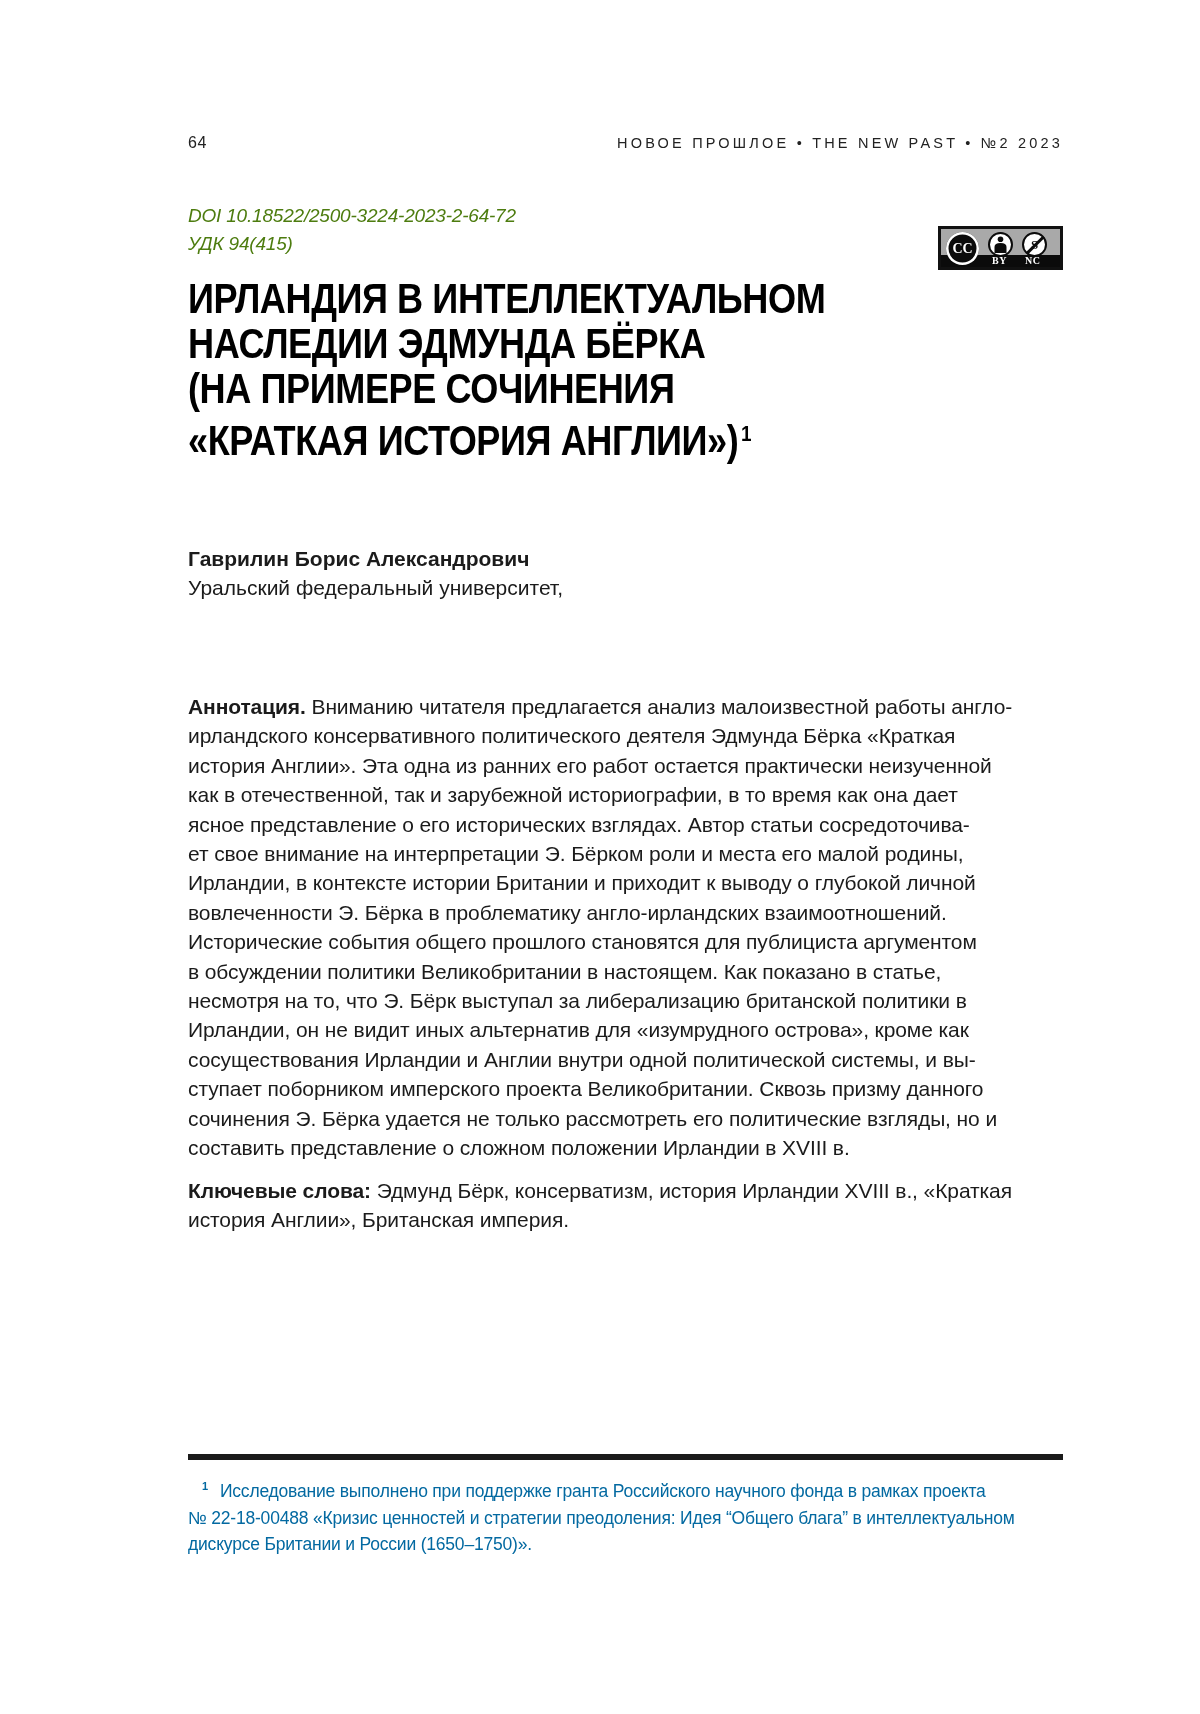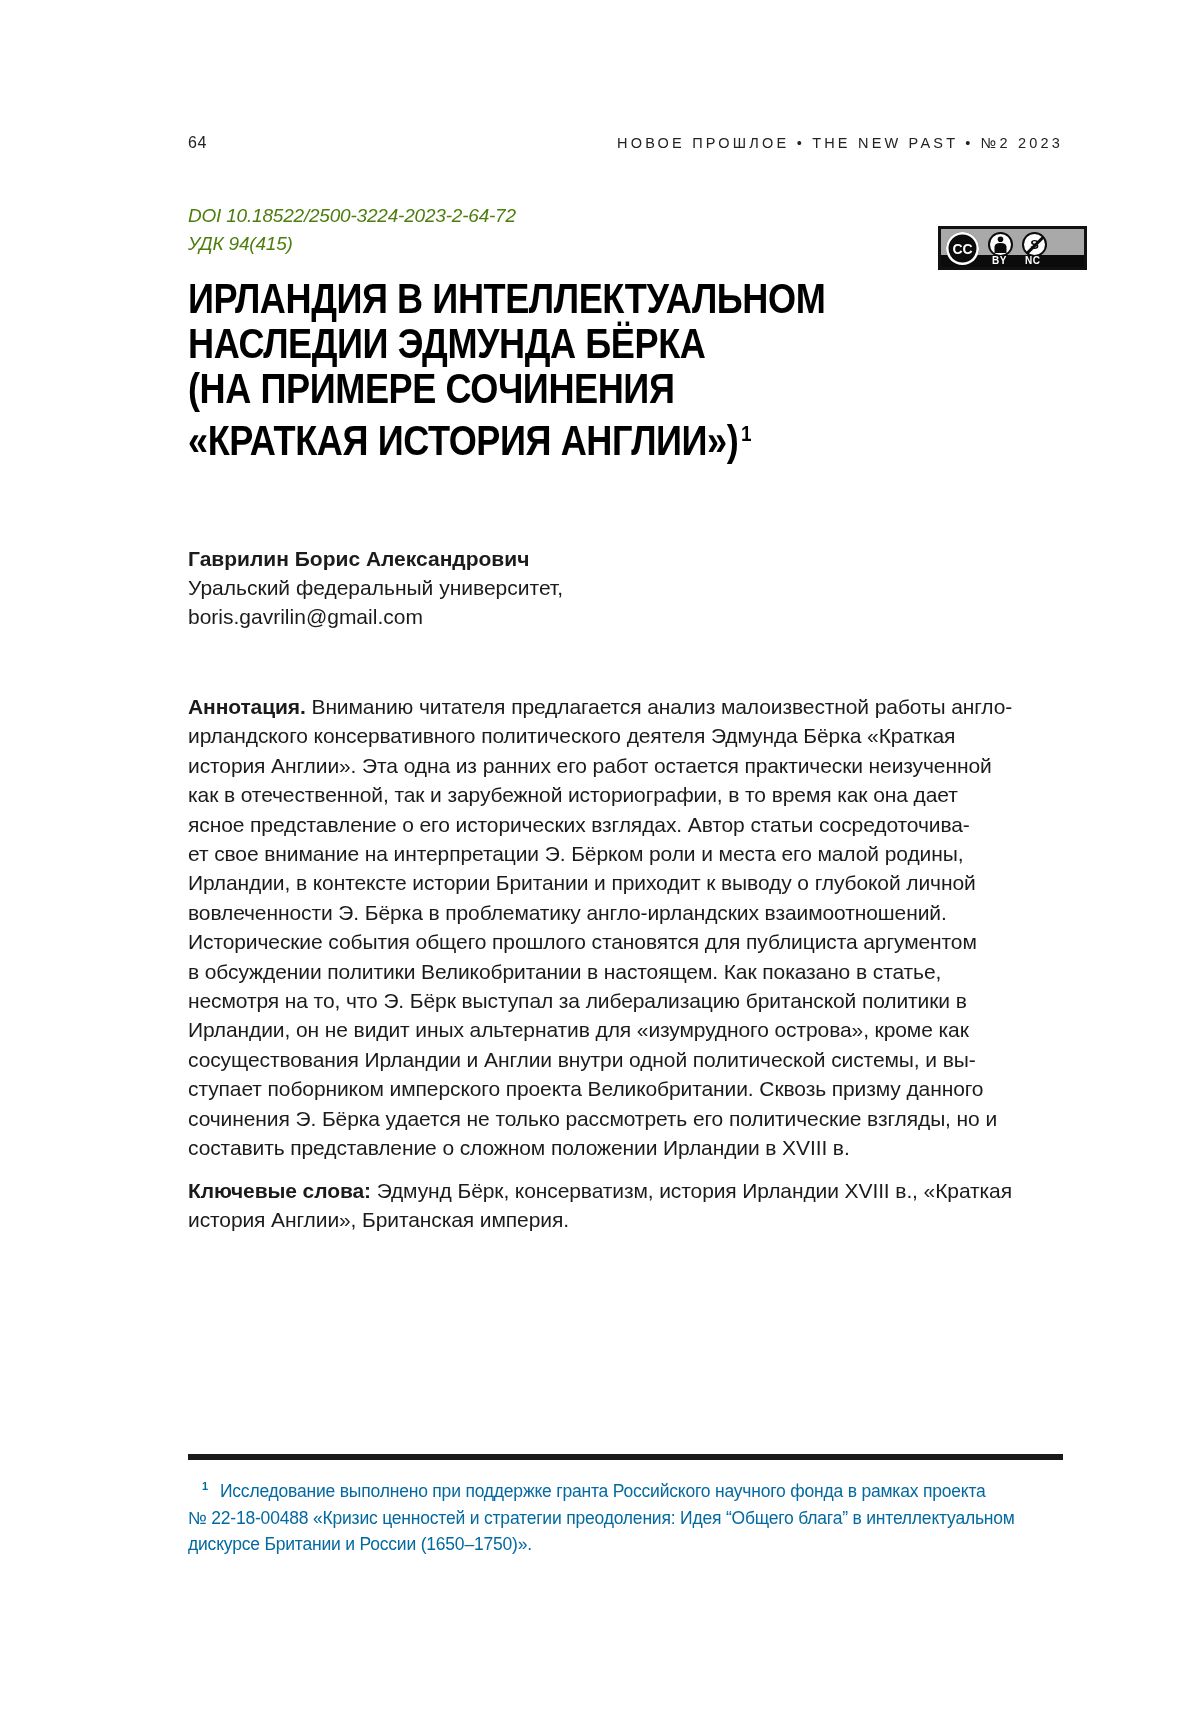--- a/index.html
+++ b/index.html
@@ -26,22 +26,22 @@
   
   .doi-block {
     position: absolute; top: 202px; left: 188px;
     font-style: italic; font-size: 19px; line-height: 28px;
     color: #4d7c0f; letter-spacing: -0.2px;
   }
 
   
   .cc-badge {
     position: absolute; top: 226px; left: 938px;
-    width: 149px; height: 44px;
-    background: #a9a9a9; border: 3px solid #111;
+    width: 125px; height: 44px;
+    background: #a9a9a9; border: 3px solid #111; font-family: Liberation Serif, serif;
   }
   .cc-strip {
     position: absolute; left: 0; right: 0; bottom: 0; height: 12px;
     background: #0b0b0b;
   }
   .cc-circle {
     position: absolute; border-radius: 50%;
     display: flex; align-items: center; justify-content: center;
   }
   .cc-cc {
@@ -149,21 +149,20 @@
 </div>
 
 <h1 class="article-title"><span>ИРЛАНДИЯ В ИНТЕЛЛЕКТУАЛЬНОМ
 НАСЛЕДИИ ЭДМУНДА БЁРКА
 (НА ПРИМЕРЕ СОЧИНЕНИЯ
 «КРАТКАЯ ИСТОРИЯ АНГЛИИ»)</span><sup>1</sup></h1>
 
 <div class="author-block">
   <div class="author-name">Гаврилин Борис Александрович</div>
   <div>Уральский федеральный университет,</div>
-  <div>boris.gavrilin@gmail.com</div>
 </div>
 
 <p class="abstract"><span class="lead-label">Аннотация.</span> <span>Вниманию читателя предлагается анализ малоизвестной работы англо-
 ирландского консервативного политического деятеля Эдмунда Бёрка «Краткая
 история Англии». Эта одна из ранних его работ остается практически неизученной
 как в отечественной, так и зарубежной историографии, в то время как она дает
 ясное представление о его исторических взглядах. Автор статьи сосредоточива-
 ет свое внимание на интерпретации Э. Бёрком роли и места его малой родины,
 Ирландии, в контексте истории Британии и приходит к выводу о глубокой личной
 вовлеченности Э. Бёрка в проблематику англо-ирландских взаимоотношений.

